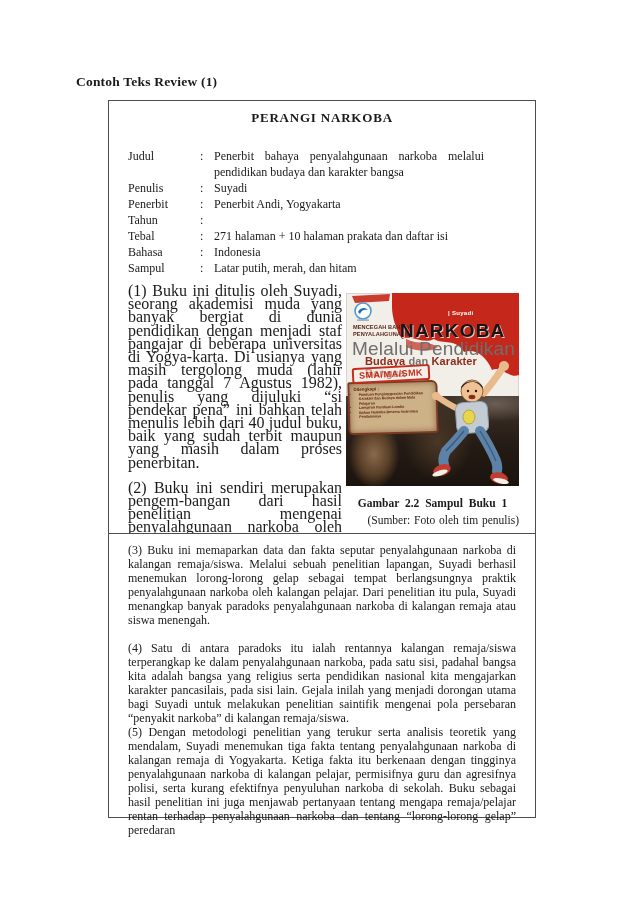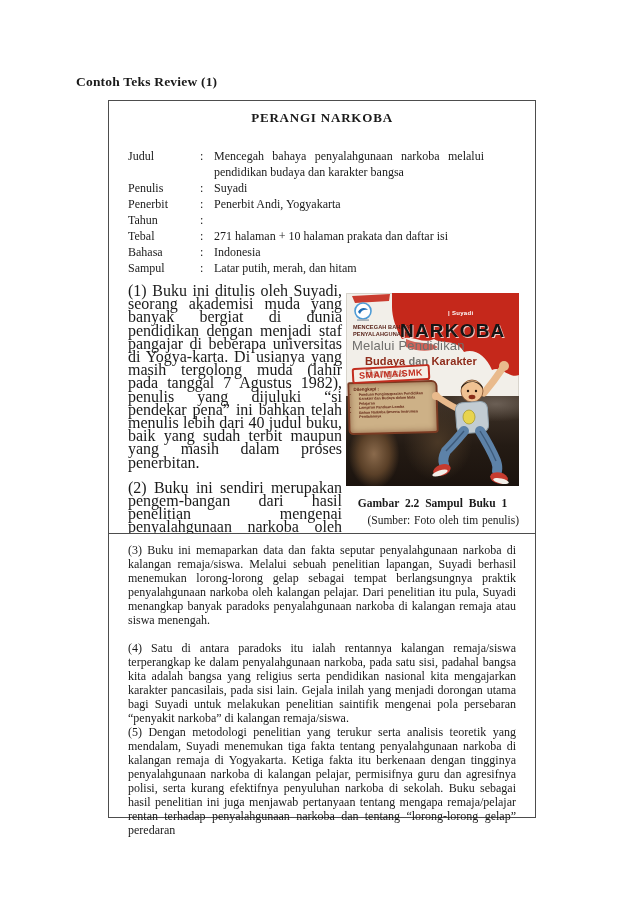--- a/index.html
+++ b/index.html
@@ -29,21 +29,21 @@
   .cover-sans{font-family:"Liberation Sans","DejaVu Sans",sans-serif;}
   .splash-svg{position:absolute;left:0;top:0;z-index:1;}
   .cover-logo{position:absolute;left:7px;top:9px;width:20px;height:20px;z-index:3;}
   .cover-author{position:absolute;left:102px;top:17px;z-index:3;color:#ffffff;
                 font-size:6px;font-weight:bold;letter-spacing:0.3px;}
   .cover-tagline{position:absolute;left:7px;top:31px;z-index:3;font-size:5.6px;
                  font-weight:bold;color:#59241a;line-height:6.6px;letter-spacing:0.1px;}
   .cover-narkoba{position:absolute;left:54px;top:27px;z-index:3;font-size:19px;
                  font-weight:900;color:#151515;letter-spacing:1.2px;
                  text-shadow:1px 1px 0 rgba(255,255,255,0.75);}
-  .cover-sub1{position:absolute;left:6px;top:45px;z-index:3;font-size:13px;
+  .cover-sub1{position:absolute;left:6px;top:45px;z-index:3;font-size:19px;
               color:#6f6e6c;letter-spacing:0.2px;}
   .cover-sub2{position:absolute;left:6px;top:62px;z-index:3;font-size:11px;
               font-weight:bold;color:#8e2b1a;letter-spacing:0.1px;padding-left:13px;}
   .cover-sub2 .dan{color:#777571;font-weight:bold;}
   .cover-badge{position:absolute;left:6px;top:73px;z-index:4;transform:rotate(-3deg);
                border:2px solid #c22d1f;border-radius:3px;color:#c22d1f;font-weight:bold;
                font-size:9px;padding:0 5px;line-height:12px;letter-spacing:0.5px;
                background:rgba(248,238,230,0.55);}
   .photo-strip{position:absolute;left:0;top:103px;width:173px;height:90px;z-index:1;
     background:
@@ -77,21 +77,21 @@
   <div class="review-box">
 
     <div class="row1">
 
       <div class="review-title">PERANGI NARKOBA</div>
 
       <div class="meta">
         <div class="meta-row">
           <span class="meta-label">Judul</span>
           <span class="meta-colon">:</span>
-          <span class="meta-value">Mencegah bahaya penyalahgunaan narkoba melalui pendidikan budaya dan karakter bangsa</span>
+          <span class="meta-value">Penerbit bahaya penyalahgunaan narkoba melalui pendidikan budaya dan karakter bangsa</span>
         </div>
         <div class="meta-row">
           <span class="meta-label">Penulis</span>
           <span class="meta-colon">:</span>
           <span class="meta-value">Suyadi</span>
         </div>
         <div class="meta-row">
           <span class="meta-label">Penerbit</span>
           <span class="meta-colon">:</span>
           <span class="meta-value">Penerbit Andi, Yogyakarta</span>

